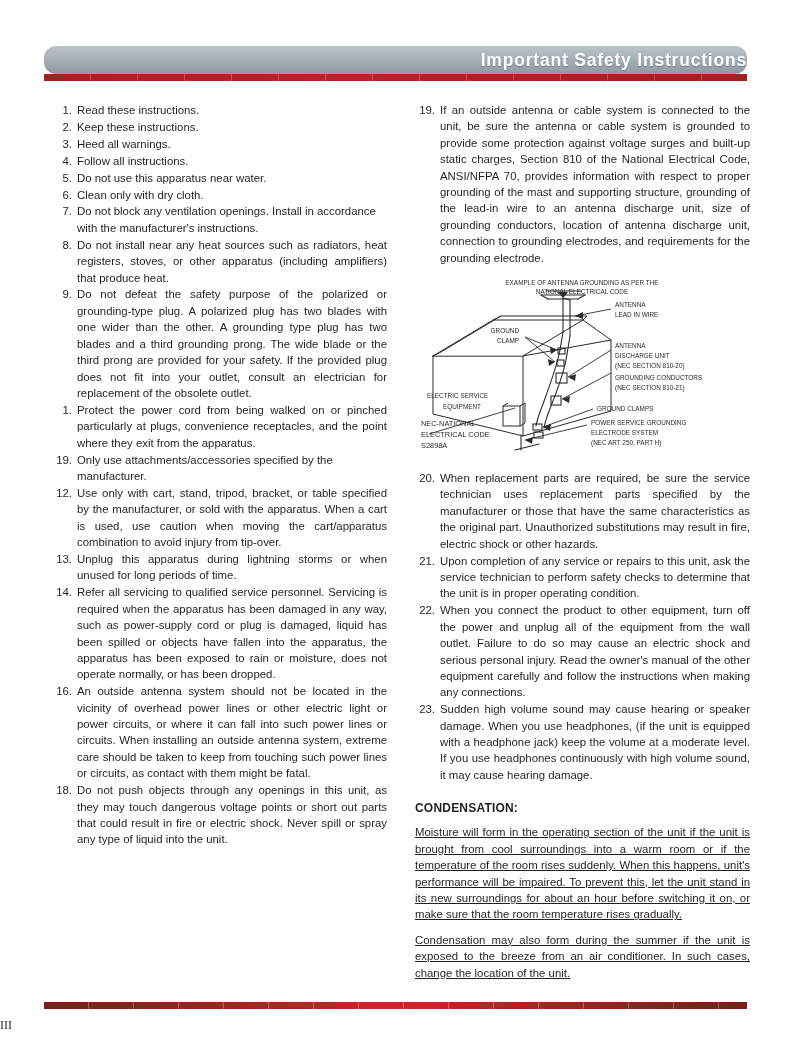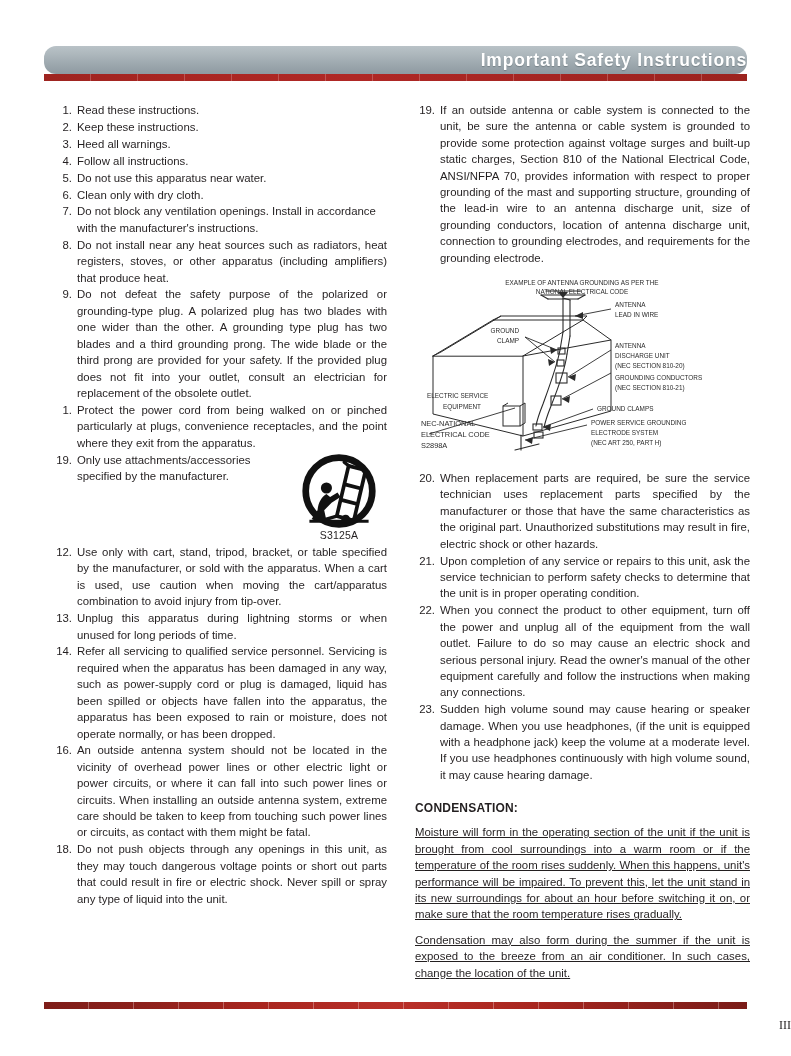--- a/index.html
+++ b/index.html
@@ -181,21 +181,21 @@
         rgba(255,255,255,0) 0px,
         rgba(255,255,255,0) 44px,
         rgba(255,255,255,.30) 44px,
         rgba(255,255,255,.30) 45px);
   }
   .page-number {
     position: absolute;
     left: 0;
     top: 1018px;
     width: 791px;
-    text-align: right;
+    text-align: left;
     font-family: "Liberation Serif", serif;
     font-size: 12px;
     color: #231f20;
   }
 </style>
 </head>
 <body>
 
 <div class="page-header">
   <div class="header-bar">
@@ -245,46 +245,20 @@
       <span class="body">Do not defeat the safety purpose of the polarized or grounding-type plug. A polarized plug has two blades with one wider than the other. A grounding type plug has two blades and a third grounding prong. The wide blade or the third prong are provided for your safety. If the provided plug does not fit into your outlet, consult an electrician for replacement of the obsolete outlet.</span>
     </div>
     <div class="item">
       <span class="num">1.</span>
       <span class="body">Protect the power cord from being walked on or pinched particularly at plugs, convenience receptacles, and the point where they exit from the apparatus.</span>
     </div>
 
     <div class="item">
       <span class="num">19.</span>
       <span class="body nojust">
-        <span class="cart-figure">
-          <svg class="cart-symbol" viewBox="0 0 100 100">
-
-            <circle cx="50" cy="50" r="45" fill="none" stroke="#111111" stroke-width="9"></circle>
-
-            <g stroke="#111111" stroke-width="5" fill="none" stroke-linejoin="miter">
-              <path d="M47 84 L63 16 L86 22 L70 90 Z"></path>
-              <line x1="58" y1="41" x2="81" y2="47"></line>
-              <line x1="53" y1="62" x2="76" y2="68"></line>
-            </g>
-
-            <g stroke="#111111" stroke-width="4.5" fill="none" stroke-linecap="round">
-              <line x1="47" y1="84" x2="33" y2="88"></line>
-              <line x1="63" y1="16" x2="57" y2="11"></line>
-            </g>
-
-            <circle cx="59" cy="88" r="6" fill="#111111"></circle>
-
-            <circle cx="33" cy="46" r="7.5" fill="#111111"></circle>
-            <path d="M33 54 C26 58 22 66 21 76 L27 90 L33 90 L30 76 L40 66 L52 58 L48 52 L38 58 Z" fill="#111111"></path>
-            <path d="M21 76 L13 88 L19 91 L28 80 Z" fill="#111111"></path>
-
-            <line x1="10" y1="91" x2="90" y2="91" stroke="#111111" stroke-width="4"></line>
-          </svg>
-          <span class="cart-code">S3125A</span>
-        </span>
         <span>Only use attachments/accessories specified by the manufacturer.</span>
       </span>
     </div>
     <div class="item">
       <span class="num">12.</span>
       <span class="body">Use only with cart, stand, tripod, bracket, or table specified by the manufacturer, or sold with the apparatus. When a cart is used, use caution when moving the cart/apparatus combination to avoid injury from tip-over.</span>
     </div>
 
     <div class="item">
       <span class="num">13.</span>

